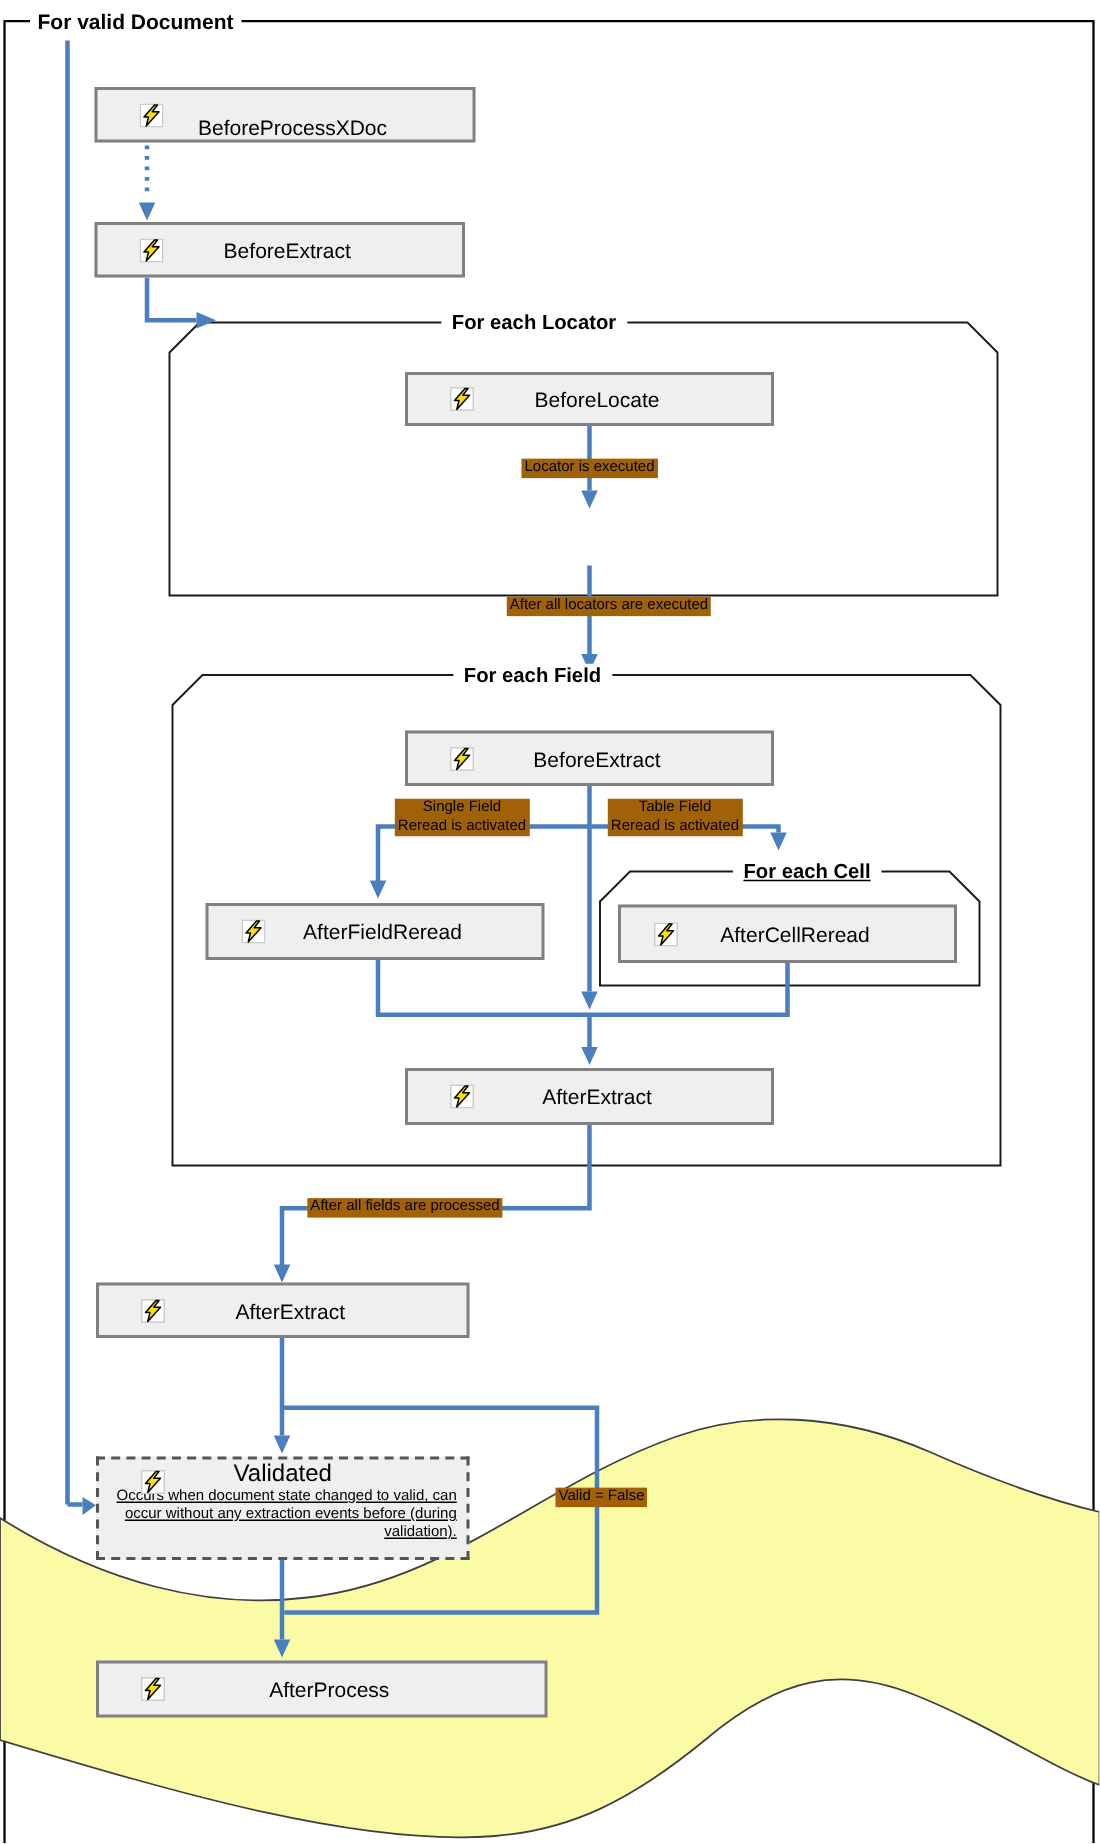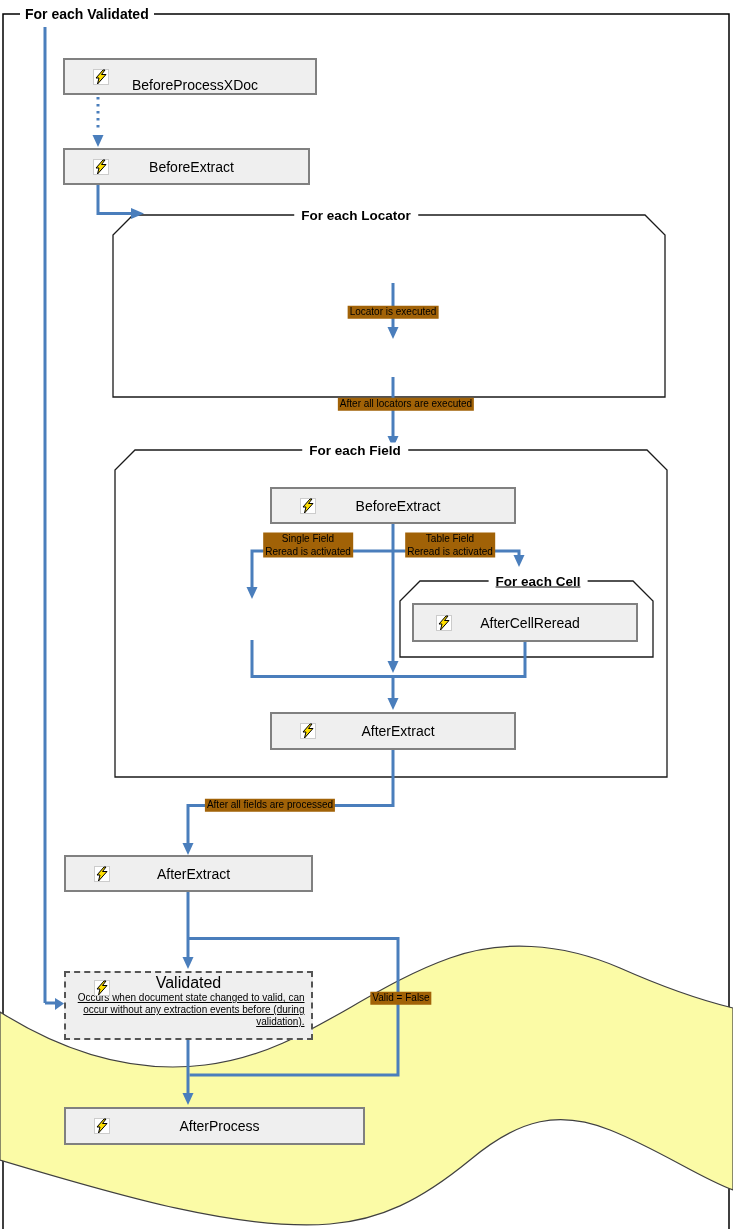--- a/index.html
+++ b/index.html
@@ -93,51 +93,65 @@
       <polygon points="387.5,661 398.5,661 393,673"></polygon>
       <polygon points="246.5,587 257.5,587 252,599"></polygon>
       <polygon points="513.5,555 524.5,555 519,567"></polygon>
       <polygon points="387.5,698 398.5,698 393,710"></polygon>
       <polygon points="182.5,843 193.5,843 188,855"></polygon>
       <polygon points="182.5,957 193.5,957 188,969"></polygon>
       <polygon points="182.5,1093 193.5,1093 188,1105"></polygon>
     </g>
   </svg>
 
-  <div class="frame-title">For each Validated</div>
+  <div class="frame-title">For valid Document</div>
   <div class="container-title" style="left:356px;top:215px;">For each Locator</div>
   <div class="container-title" style="left:355px;top:450px;">For each Field</div>
   <div class="container-title" style="left:538px;top:581px;text-decoration:underline;">For each Cell</div>
 
   <div class="event-box" style="left:63px;top:58px;width:254px;height:37px;align-items:flex-end;">
     <svg class="bolt" viewBox="0 0 16 16">
         <rect x="0.5" y="0.5" width="15" height="15" fill="#ffffff" stroke="#cccccc"></rect>
         <polygon points="10,1 3,9 6,9 4.5,15 13,5.5 8.5,5.5 12,1" fill="#ffdf00" stroke="#000" stroke-width="1" stroke-linejoin="round"></polygon>
       </svg>
     <span class="lbl">BeforeProcessXDoc</span>
   </div>
 
   <div class="event-box" style="left:63px;top:148px;width:247px;height:37px;">
     <svg class="bolt" viewBox="0 0 16 16">
         <rect x="0.5" y="0.5" width="15" height="15" fill="#ffffff" stroke="#cccccc"></rect>
         <polygon points="10,1 3,9 6,9 4.5,15 13,5.5 8.5,5.5 12,1" fill="#ffdf00" stroke="#000" stroke-width="1" stroke-linejoin="round"></polygon>
       </svg>
     <span class="lbl">BeforeExtract</span>
   </div>
 
+  <div class="event-box" style="left:270px;top:248px;width:246px;height:36px;">
+    <svg class="bolt" viewBox="0 0 16 16">
+        <rect x="0.5" y="0.5" width="15" height="15" fill="#ffffff" stroke="#cccccc"></rect>
+        <polygon points="10,1 3,9 6,9 4.5,15 13,5.5 8.5,5.5 12,1" fill="#ffdf00" stroke="#000" stroke-width="1" stroke-linejoin="round"></polygon>
+      </svg>
+    <span class="lbl">BeforeLocate</span>
+  </div>
 
 
   <div class="event-box" style="left:270px;top:487px;width:246px;height:37px;">
     <svg class="bolt" viewBox="0 0 16 16">
         <rect x="0.5" y="0.5" width="15" height="15" fill="#ffffff" stroke="#cccccc"></rect>
         <polygon points="10,1 3,9 6,9 4.5,15 13,5.5 8.5,5.5 12,1" fill="#ffdf00" stroke="#000" stroke-width="1" stroke-linejoin="round"></polygon>
       </svg>
     <span class="lbl">BeforeExtract</span>
   </div>
 
+  <div class="event-box" style="left:137px;top:602px;width:226px;height:38px;">
+    <svg class="bolt" style="left:22px" viewBox="0 0 16 16">
+        <rect x="0.5" y="0.5" width="15" height="15" fill="#ffffff" stroke="#cccccc"></rect>
+        <polygon points="10,1 3,9 6,9 4.5,15 13,5.5 8.5,5.5 12,1" fill="#ffdf00" stroke="#000" stroke-width="1" stroke-linejoin="round"></polygon>
+      </svg>
+    <span class="lbl">AfterFieldReread</span>
+  </div>
 
   <div class="event-box" style="left:412px;top:603px;width:226px;height:39px;">
     <svg class="bolt" style="left:22px" viewBox="0 0 16 16">
         <rect x="0.5" y="0.5" width="15" height="15" fill="#ffffff" stroke="#cccccc"></rect>
         <polygon points="10,1 3,9 6,9 4.5,15 13,5.5 8.5,5.5 12,1" fill="#ffdf00" stroke="#000" stroke-width="1" stroke-linejoin="round"></polygon>
       </svg>
     <span class="lbl">AfterCellReread</span>
   </div>
 
   <div class="event-box" style="left:270px;top:712px;width:246px;height:38px;">

